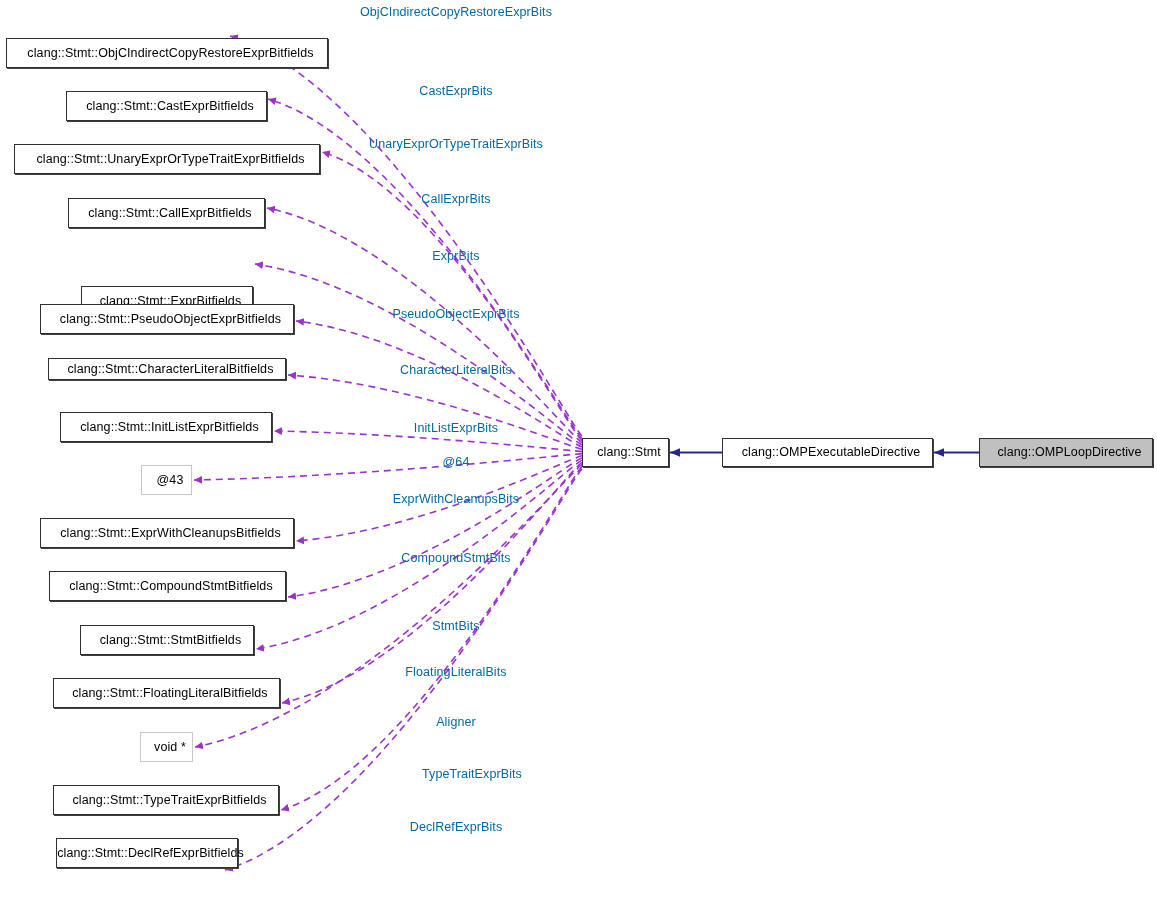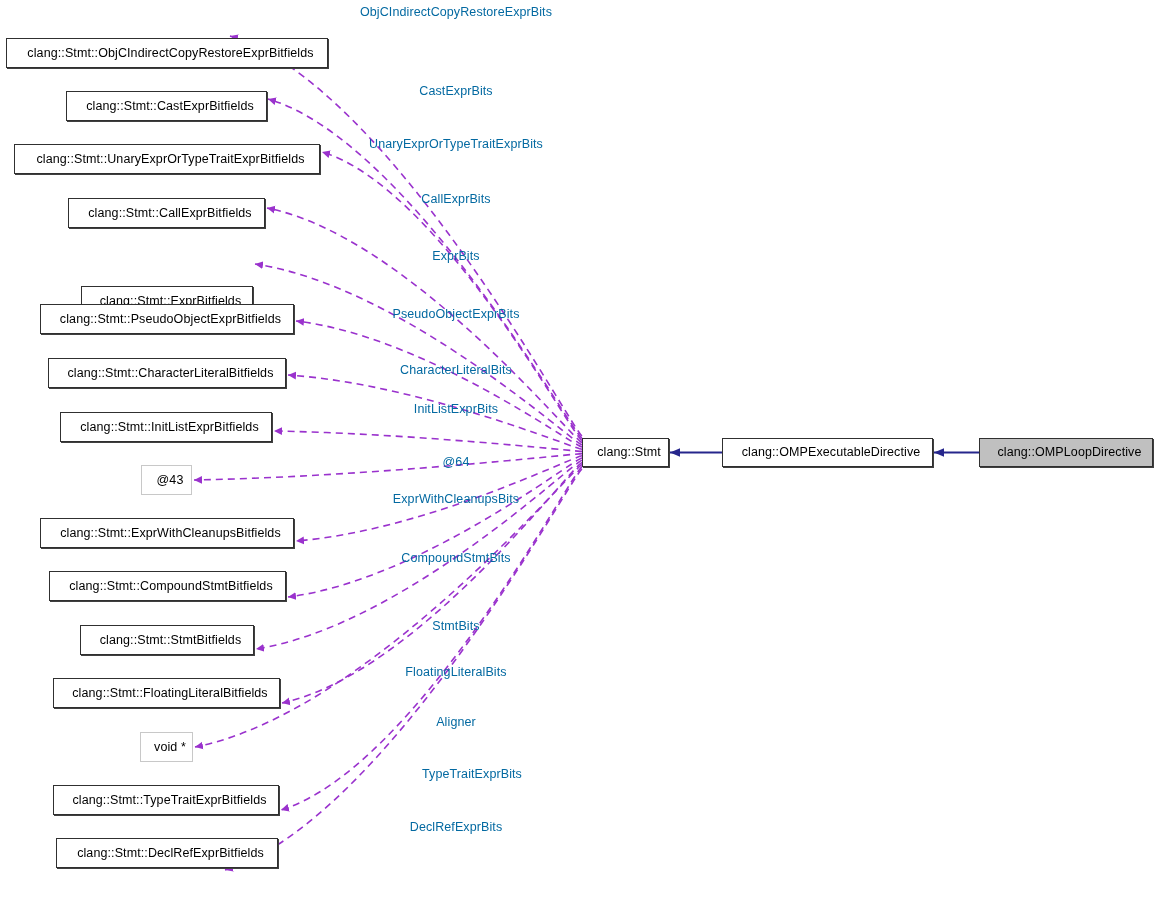--- a/index.html
+++ b/index.html
@@ -117,21 +117,21 @@
       </div>
       <div class="node thick" style="left: 68px; top: 198px; width: 197px; height: 30px;">
         <span class="node-label">clang::Stmt::CallExprBitfields</span>
       </div>
       <div class="node thick" style="left: 81px; top: 251px; width: 172px; height: 30px; margin-top: 35px;">
         <span class="node-label">clang::Stmt::ExprBitfields</span>
       </div>
       <div class="node thick" style="left: 40px; top: 304px; width: 254px; height: 30px;">
         <span class="node-label">clang::Stmt::PseudoObjectExprBitfields</span>
       </div>
-      <div class="node thick" style="left: 48px; top: 358px; width: 238px; height: 30px;">
+      <div class="node thick" style="left: 48px; top: 358px; width: 238px; height: 22px;">
         <span class="node-label">clang::Stmt::CharacterLiteralBitfields</span>
       </div>
       <div class="node thick" style="left: 60px; top: 412px; width: 212px; height: 30px;">
         <span class="node-label">clang::Stmt::InitListExprBitfields</span>
       </div>
       <div class="node light" style="left: 141px; top: 465px; width: 51px; height: 30px;">
         <span class="node-label">@43</span>
       </div>
       <div class="node thick" style="left: 40px; top: 518px; width: 254px; height: 30px; align-items: center;">
         <span class="node-label">clang::Stmt::ExprWithCleanupsBitfields</span>
@@ -144,42 +144,42 @@
       </div>
       <div class="node thick" style="left: 53px; top: 678px; width: 227px; height: 30px;">
         <span class="node-label">clang::Stmt::FloatingLiteralBitfields</span>
       </div>
       <div class="node light" style="left: 140px; top: 732px; width: 53px; height: 30px;">
         <span class="node-label">void *</span>
       </div>
       <div class="node thick" style="left: 53px; top: 785px; width: 226px; height: 30px;">
         <span class="node-label">clang::Stmt::TypeTraitExprBitfields</span>
       </div>
-      <div class="node thick" style="left: 56px; top: 838px; width: 222px; height: 30px;">
+      <div class="node thick" style="left: 56px; top: 838px; width: 182px; height: 30px;">
         <span class="node-label">clang::Stmt::DeclRefExprBitfields</span>
       </div>
       <div class="node thick" style="left: 582px; top: 438px; width: 87px; height: 29px;">
         <span class="node-label">clang::Stmt</span>
       </div>
       <div class="node thick" style="left: 722px; top: 438px; width: 211px; height: 29px;">
         <span class="node-label">clang::OMPExecutableDirective</span>
       </div>
       <div class="node highlight" style="left: 979px; top: 438px; width: 174px; height: 29px;">
         <span class="node-label">clang::OMPLoopDirective</span>
       </div>
     </div>
   <div id="label-layer">
       <div class="edge-label" style="left: 456px; top: 12px;">ObjCIndirectCopyRestoreExprBits</div>
       <div class="edge-label" style="left: 456px; top: 91px;">CastExprBits</div>
       <div class="edge-label" style="left: 456px; top: 144px;">UnaryExprOrTypeTraitExprBits</div>
       <div class="edge-label" style="left: 456px; top: 199px;">CallExprBits</div>
       <div class="edge-label" style="left: 456px; top: 256px;">ExprBits</div>
       <div class="edge-label" style="left: 456px; top: 314px;">PseudoObjectExprBits</div>
       <div class="edge-label" style="left: 456px; top: 370px;">CharacterLiteralBits</div>
-      <div class="edge-label" style="left: 456px; top: 409px;">InitListExprBits</div>
+      <div class="edge-label" style="left: 456px; top: 428px;">InitListExprBits</div>
       <div class="edge-label" style="left: 456px; top: 462px;">@64</div>
       <div class="edge-label" style="left: 456px; top: 499px;">ExprWithCleanupsBits</div>
       <div class="edge-label" style="left: 456px; top: 558px;">CompoundStmtBits</div>
       <div class="edge-label" style="left: 456px; top: 626px;">StmtBits</div>
       <div class="edge-label" style="left: 456px; top: 672px;">FloatingLiteralBits</div>
       <div class="edge-label" style="left: 456px; top: 722px;">Aligner</div>
       <div class="edge-label" style="left: 472px; top: 774px;">TypeTraitExprBits</div>
       <div class="edge-label" style="left: 456px; top: 827px;">DeclRefExprBits</div>
     </div>
 

